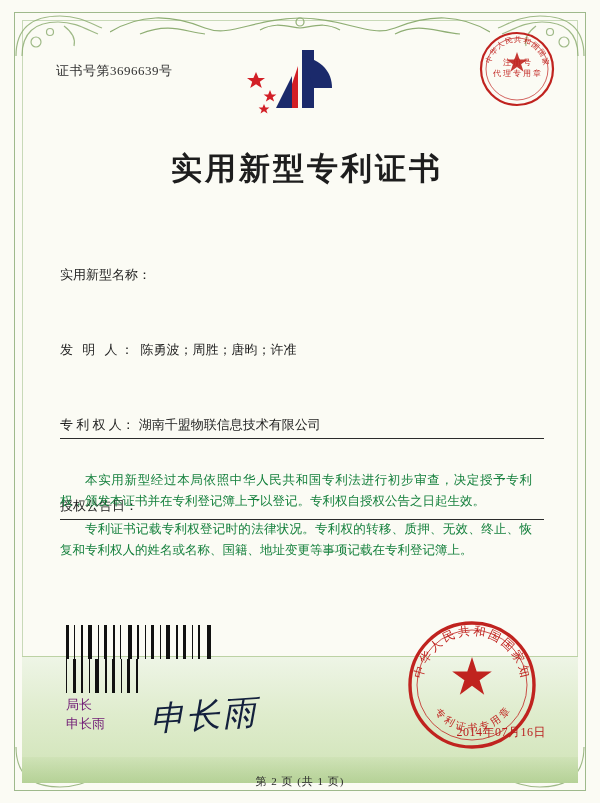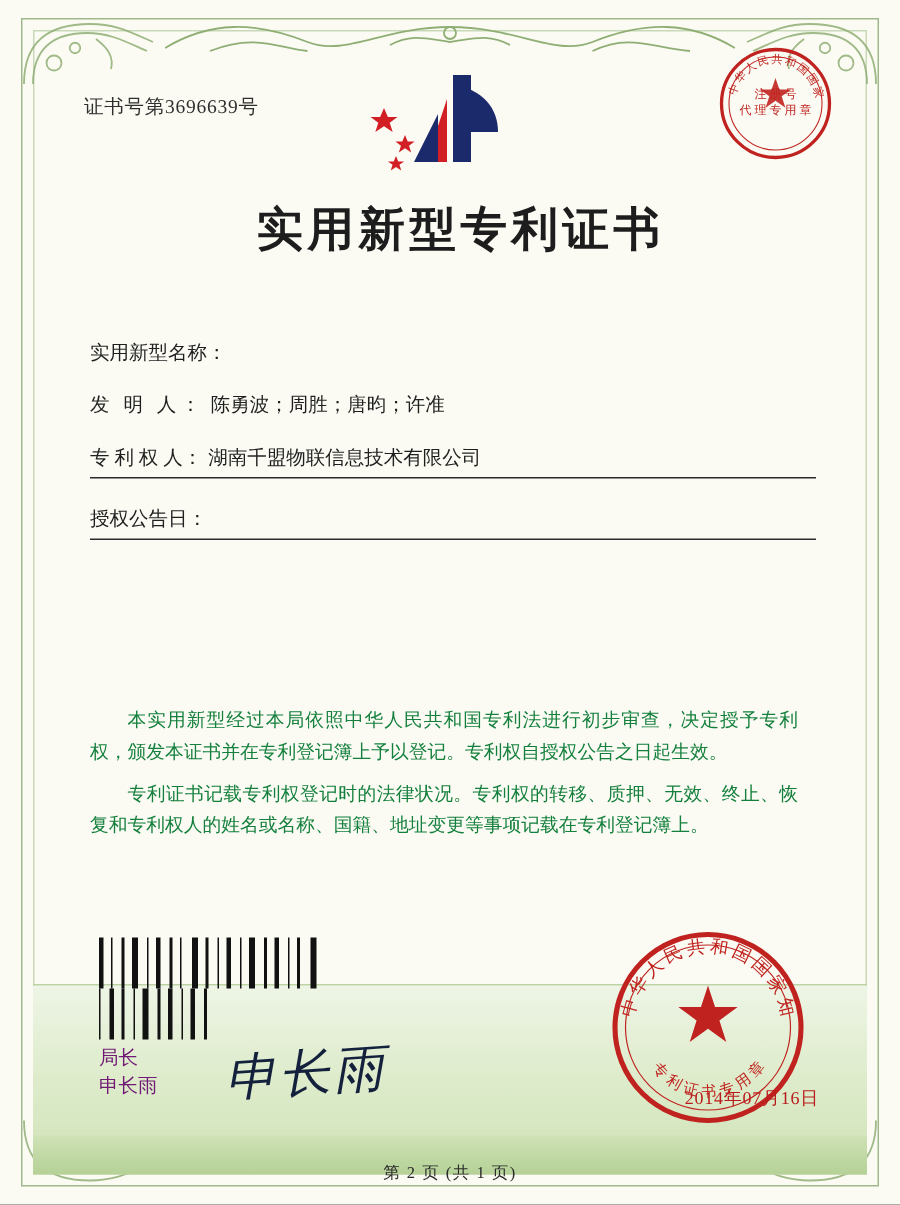--- a/index.html
+++ b/index.html
@@ -49,30 +49,30 @@
     width:120px;height:74px;
   }
   .seal-top{
     position:absolute;right:44px;top:30px;width:78px;height:78px;
   }
   .seal-top-text{
     position:absolute;right:47px;top:57px;width:72px;text-align:center;
     color:#c0231f;font-size:8px;line-height:11px;font-family:"Liberation Serif",serif;
   }
   .title{
-    position:absolute;left:0;right:0;top:132px;text-align:center;
+    position:absolute;left:0;right:0;top:148px;text-align:center;
     font-size:31px;font-weight:bold;letter-spacing:3px;color:#1d1d1d;
     font-family:"Liberation Serif","DejaVu Serif",serif;
     padding-left:14px;
   }
 
   
   .fields{position:absolute;left:60px;top:226px;right:56px;}
   .row{display:flex;align-items:baseline;margin-bottom:17px;font-size:13px;color:#1f1f1f;}
-  .row .lbl{white-space:nowrap;}
+  .row .lbl{white-space:nowrap;margin-top:40px;}
   .row .val{margin-left:4px;}
   .row.underlined{
     border-bottom:1px solid #2b2b2b;padding-bottom:4px;margin-bottom:18px;
   }
   .sp3{letter-spacing:3px;}
 
   
   .body-text{
     position:absolute;left:60px;right:68px;top:470px;
     font-size:12.5px;line-height:21px;color:#15803d;text-align:justify;

